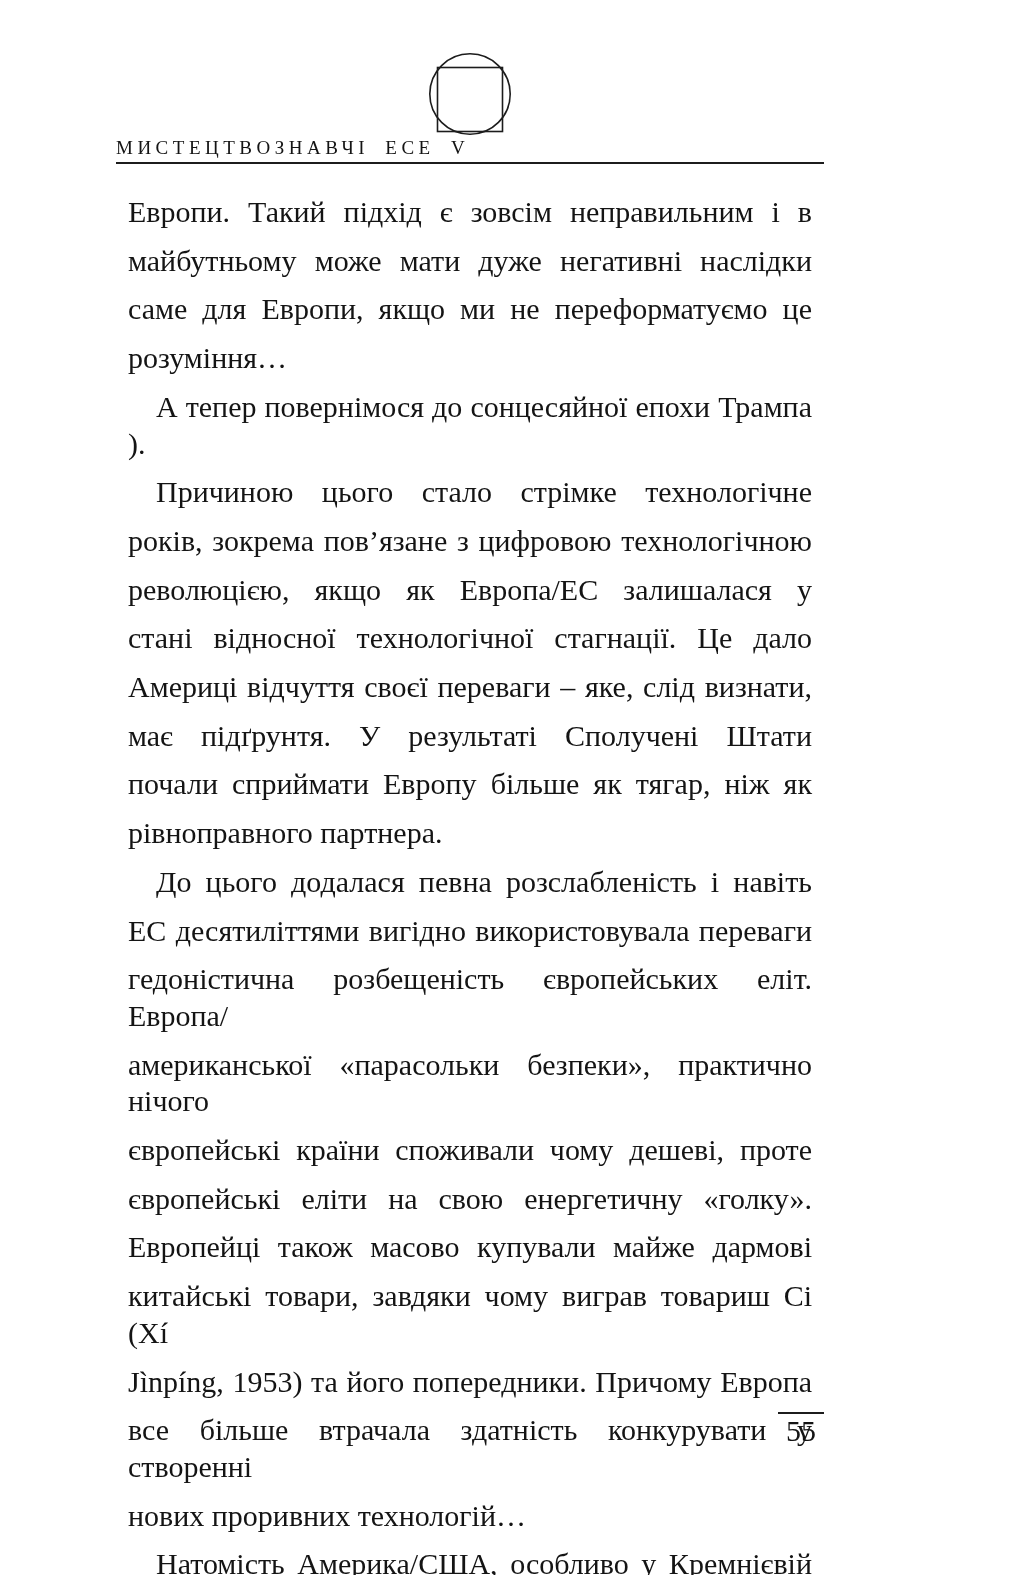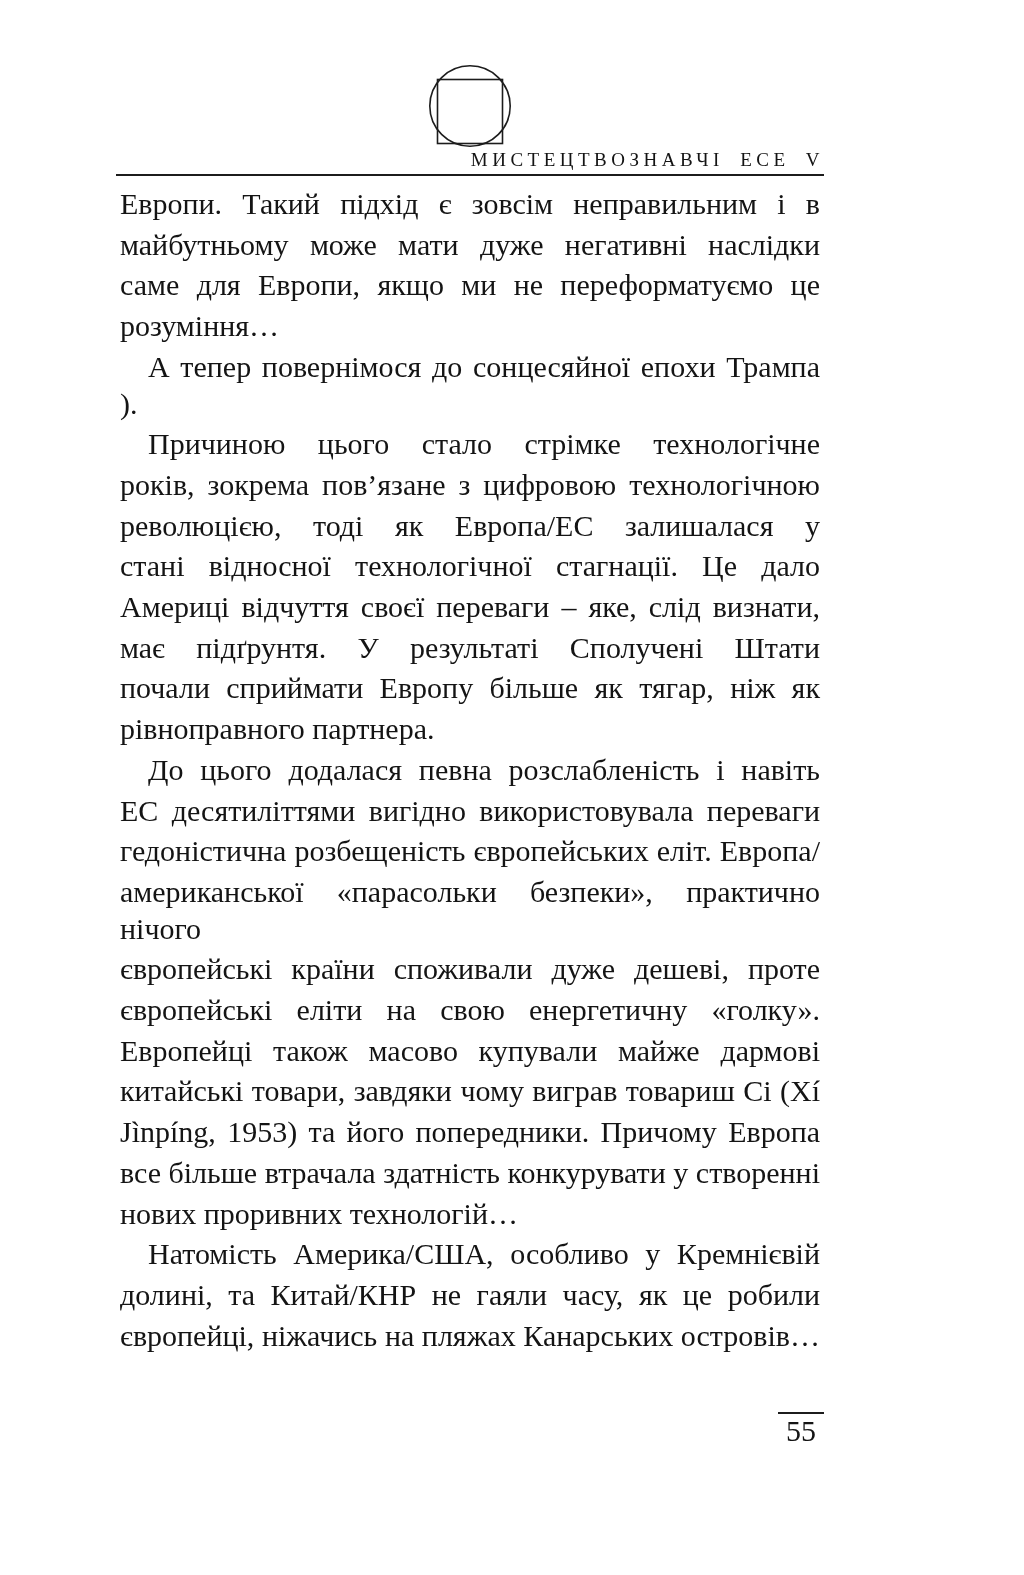--- a/index.html
+++ b/index.html
@@ -6,40 +6,40 @@
   .page{
     position:relative;
     width:1024px;height:1575px;
     background:#ffffff;
     color:#141414;
     font-family:"Liberation Serif", serif;
     overflow:hidden;
   }
   
   .page-header{
-    position:absolute;left:116px;top:16px;width:708px;
-    text-align:right;
+    position:absolute;left:116px;top:4px;width:708px;
+    text-align:left;
     padding-top:48px;padding-bottom:4px;
     border-bottom:2px solid #1c1c1c;
   }
   .logo{display:block;margin:0 auto;width:92px;height:84px;}
   .logo circle,.logo rect{fill:none;stroke:#1c1c1c;stroke-width:1.6;}
   .running-title{
     margin-top:2px;
     font-size:19px;line-height:20px;
     letter-spacing:4.5px;word-spacing:7px;
     white-space:nowrap;
   }
   
   .page-body{
     position:absolute;left:116px;top:182px;width:708px;
     font-size:30px;line-height:36.7px;
   }
   .paragraph{margin:0;}
-  .line{margin:4px;}
+  .line{margin:12px;}
   .line.jfull{text-align:justify;text-align-last:justify;}
   .line.indent{text-indent:28px;}
   
   .page-footer{
     position:absolute;left:116px;top:1412px;width:708px;
     text-align:right;
   }
   .page-number{
     display:inline-block;
     border-top:2px solid #1c1c1c;
@@ -66,33 +66,33 @@
         <div class="line jfull">майбутньому може мати дуже негативні наслідки</div>
         <div class="line jfull">саме для Европи, якщо ми не переформатуємо це</div>
         <div class="line">розуміння…</div>
       </div>
       <div class="paragraph">
         <div class="line indent jfull">А тепер повернімося до сонцесяйної епохи Трампа ).</div>
       </div>
       <div class="paragraph">
         <div class="line indent jfull">Причиною цього стало стрімке технологічне</div>
         <div class="line jfull">років, зокрема пов’язане з цифровою технологічною</div>
-        <div class="line jfull">революцією, тоді як Европа/ЕС залишалася у</div>
+        <div class="line jfull">революцією, якщо як Европа/ЕС залишалася у</div>
         <div class="line jfull">стані відносної технологічної стагнації. Це дало</div>
         <div class="line jfull">Америці відчуття своєї переваги – яке, слід визнати,</div>
         <div class="line jfull">має підґрунтя. У результаті Сполучені Штати</div>
         <div class="line jfull">почали сприймати Европу більше як тягар, ніж як</div>
         <div class="line">рівноправного партнера.</div>
       </div>
       <div class="paragraph">
         <div class="line indent jfull">До цього додалася певна розслабленість і навіть</div>
         <div class="line jfull">ЕС десятиліттями вигідно використовувала переваги</div>
         <div class="line jfull">гедоністична розбещеність європейських еліт. Европа/</div>
         <div class="line jfull">американської «парасольки безпеки», практично нічого</div>
-        <div class="line jfull">європейські країни споживали дуже дешеві, проте</div>
+        <div class="line jfull">європейські країни споживали чому дешеві, проте</div>
         <div class="line jfull">європейські еліти на свою енергетичну «голку».</div>
         <div class="line jfull">Европейці також масово купували майже дармові</div>
         <div class="line jfull">китайські товари, завдяки чому виграв товариш Сі (Xí</div>
         <div class="line jfull">Jìnpíng, 1953) та його попередники. Причому Европа</div>
         <div class="line jfull">все більше втрачала здатність конкурувати у створенні</div>
         <div class="line">нових проривних технологій…</div>
       </div>
       <div class="paragraph">
         <div class="line indent jfull">Натомість Америка/США, особливо у Кремнієвій</div>
         <div class="line jfull">долині, та Китай/КНР не гаяли часу, як це робили</div>

